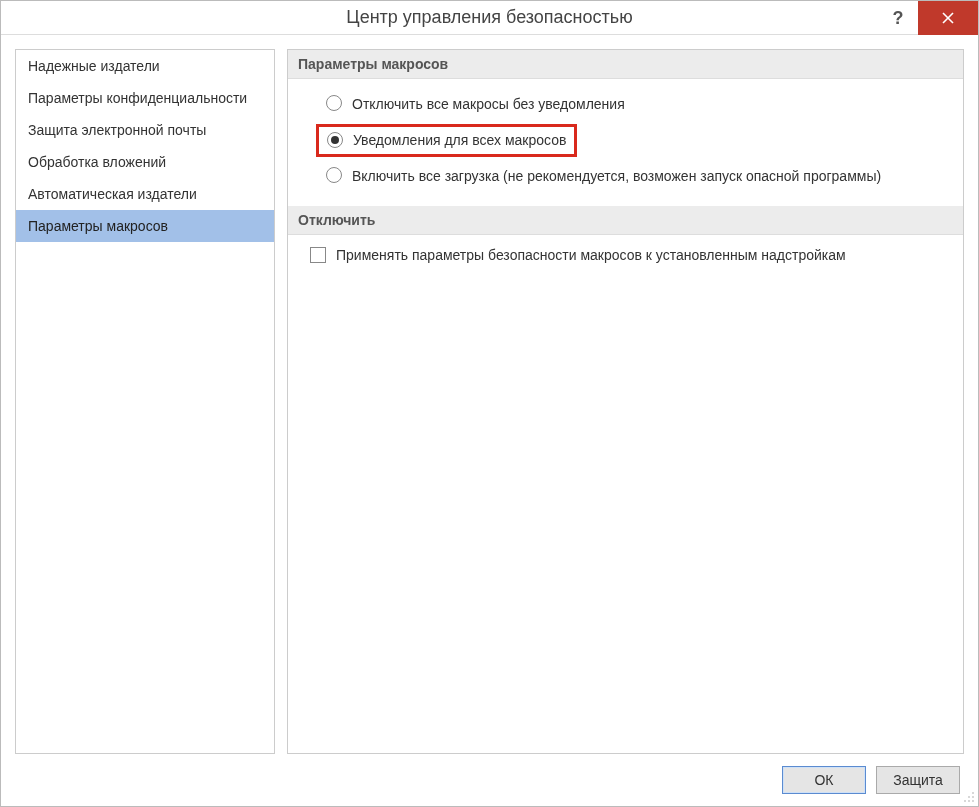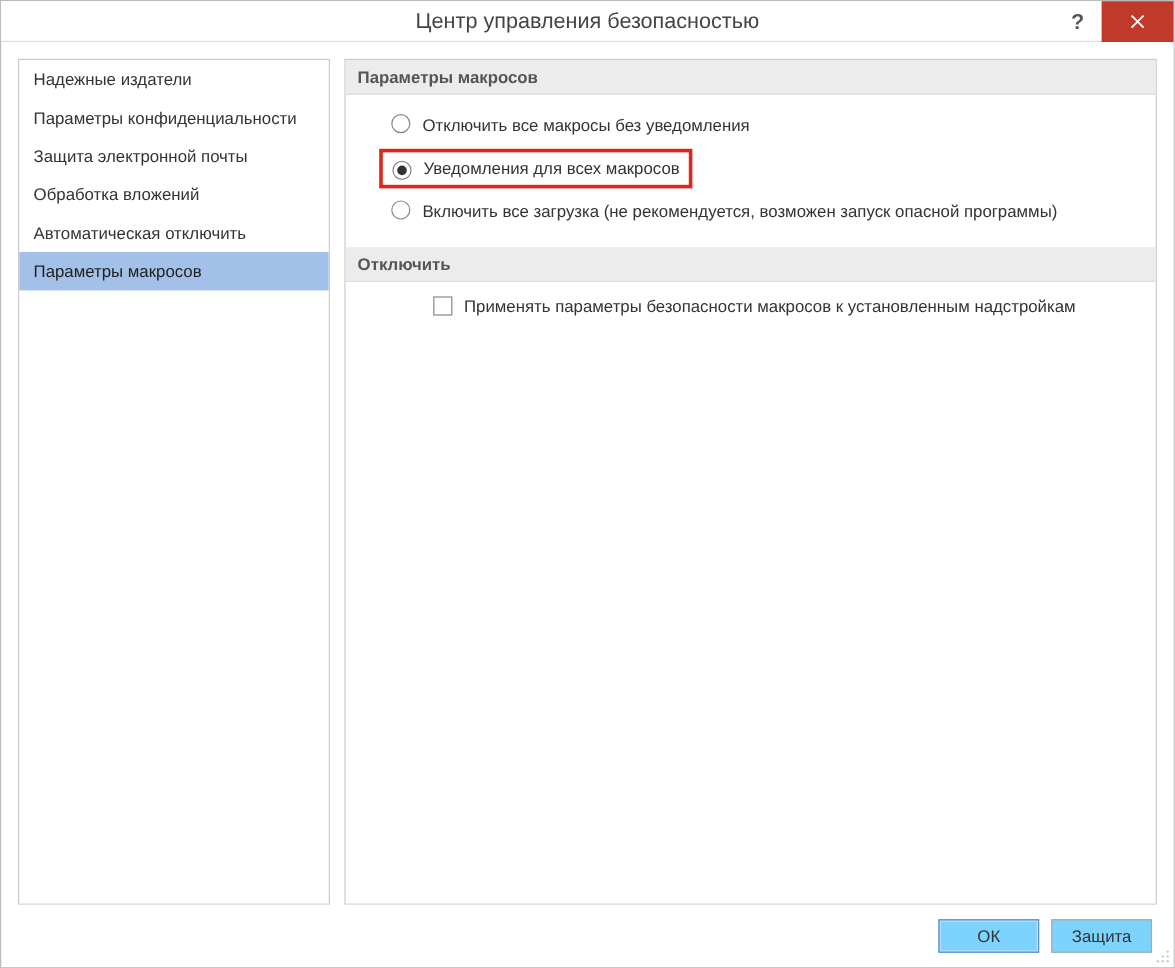--- a/index.html
+++ b/index.html
@@ -138,52 +138,51 @@
     display: block;
   }
   .radio-label {
     line-height: 1.35;
     color: #333;
   }
   .highlight-box {
     border: 3px solid #d9291c;
     padding: 4px 8px;
     display: inline-flex;
-    align-items: flex-end;
+    align-items: flex-start;
     gap: 10px;
     margin-left: -10px;
     margin-bottom: 8px;
   }
   .chk-row {
     display: flex;
     align-items: center;
     gap: 10px;
     padding: 12px 16px 10px 22px;
-    justify-content: center;
   }
   .checkbox {
     width: 16px;
     height: 16px;
     border: 1px solid #888;
     background: #fff;
     cursor: pointer;
   }
   .button-row {
     height: 52px;
     display: flex;
     align-items: center;
     justify-content: flex-end;
     gap: 10px;
     padding: 0 18px;
   }
   .btn {
     min-width: 84px;
     height: 28px;
     border: 1px solid #aaa;
-    background: #7dd3fc;
+    background: #e5e5e5;
     font-size: 14px;
     color: #333;
     display: inline-flex;
     align-items: center;
     justify-content: center;
     cursor: pointer;
     padding: 0 14px;
   }
   .btn.primary {
     border: 1px solid #5b8bd0;
@@ -218,21 +217,21 @@
     </div>
   </div>
 
   <div class="body-area">
 
     <div class="sidebar">
       <div class="sidebar-item">Надежные издатели</div>
       <div class="sidebar-item">Параметры конфиденциальности</div>
       <div class="sidebar-item">Защита электронной почты</div>
       <div class="sidebar-item">Обработка вложений</div>
-      <div class="sidebar-item">Автоматическая отключить</div>
+      <div class="sidebar-item">Автоматическая издатели</div>
       <div class="sidebar-item selected">Параметры макросов</div>
     </div>
 
     <div class="content">
 
       <div class="section-header">Параметры макросов</div>
 
       <div class="section-body">
 
         <div class="radio-row">

